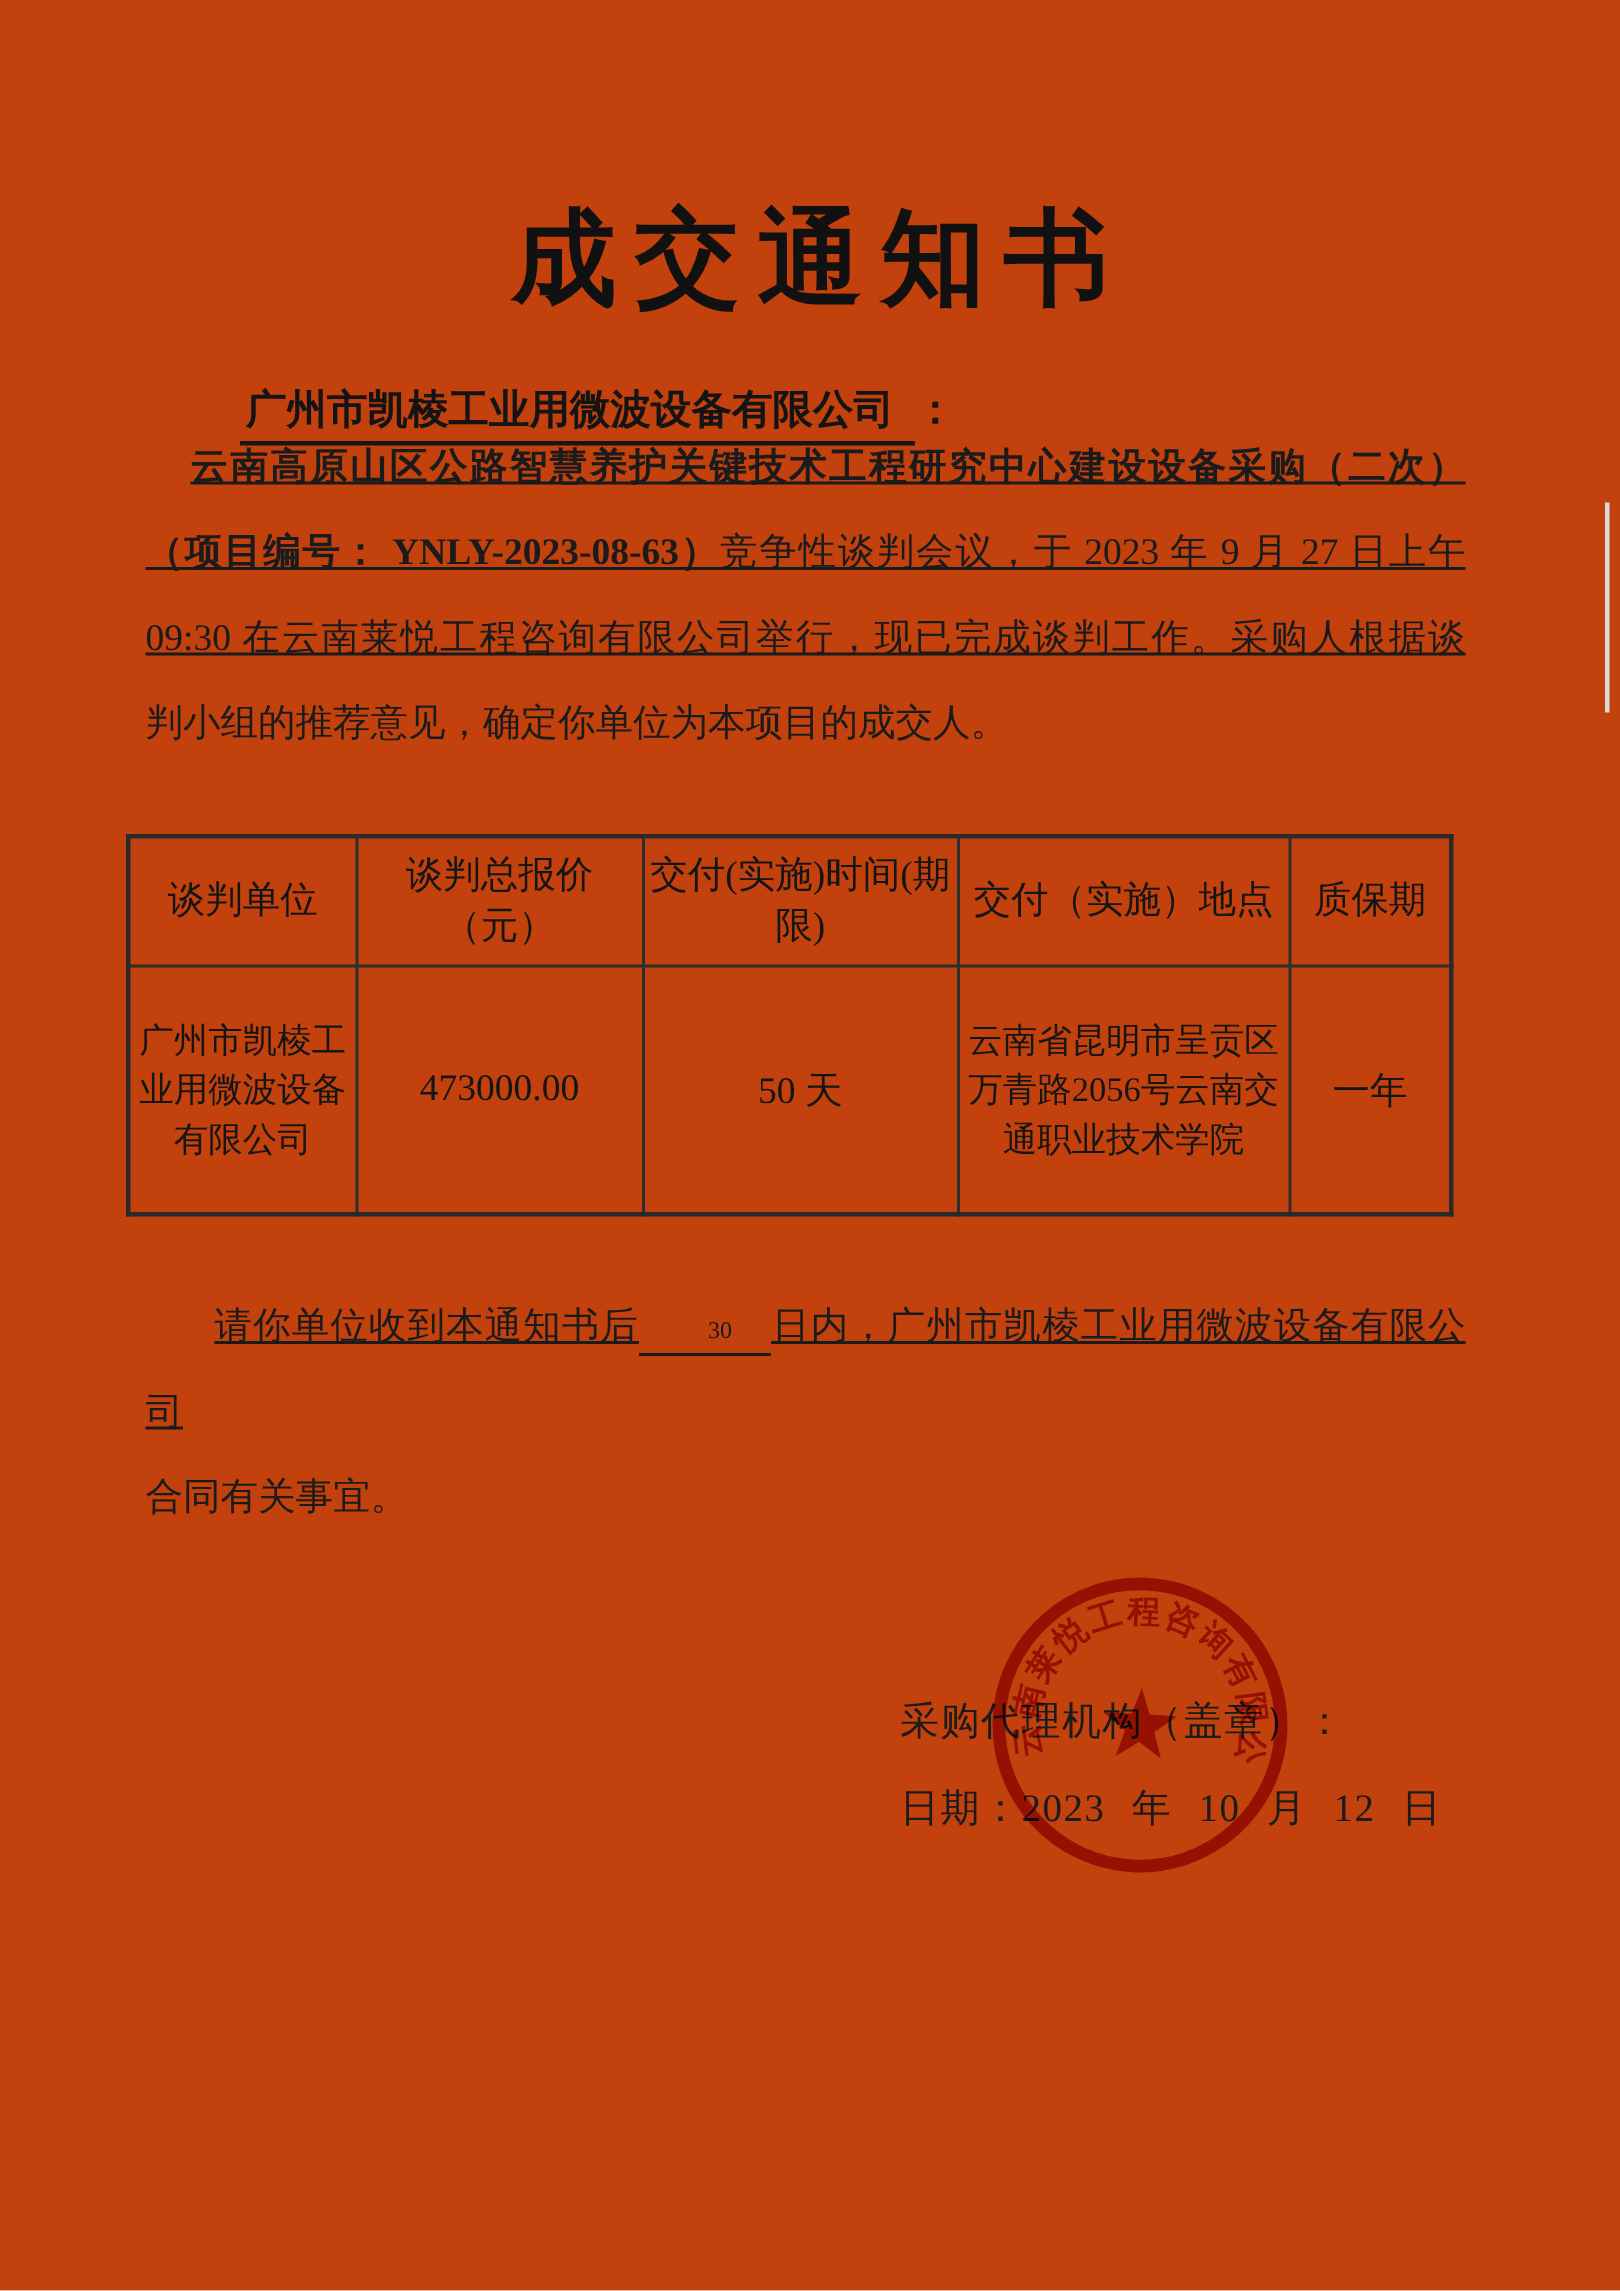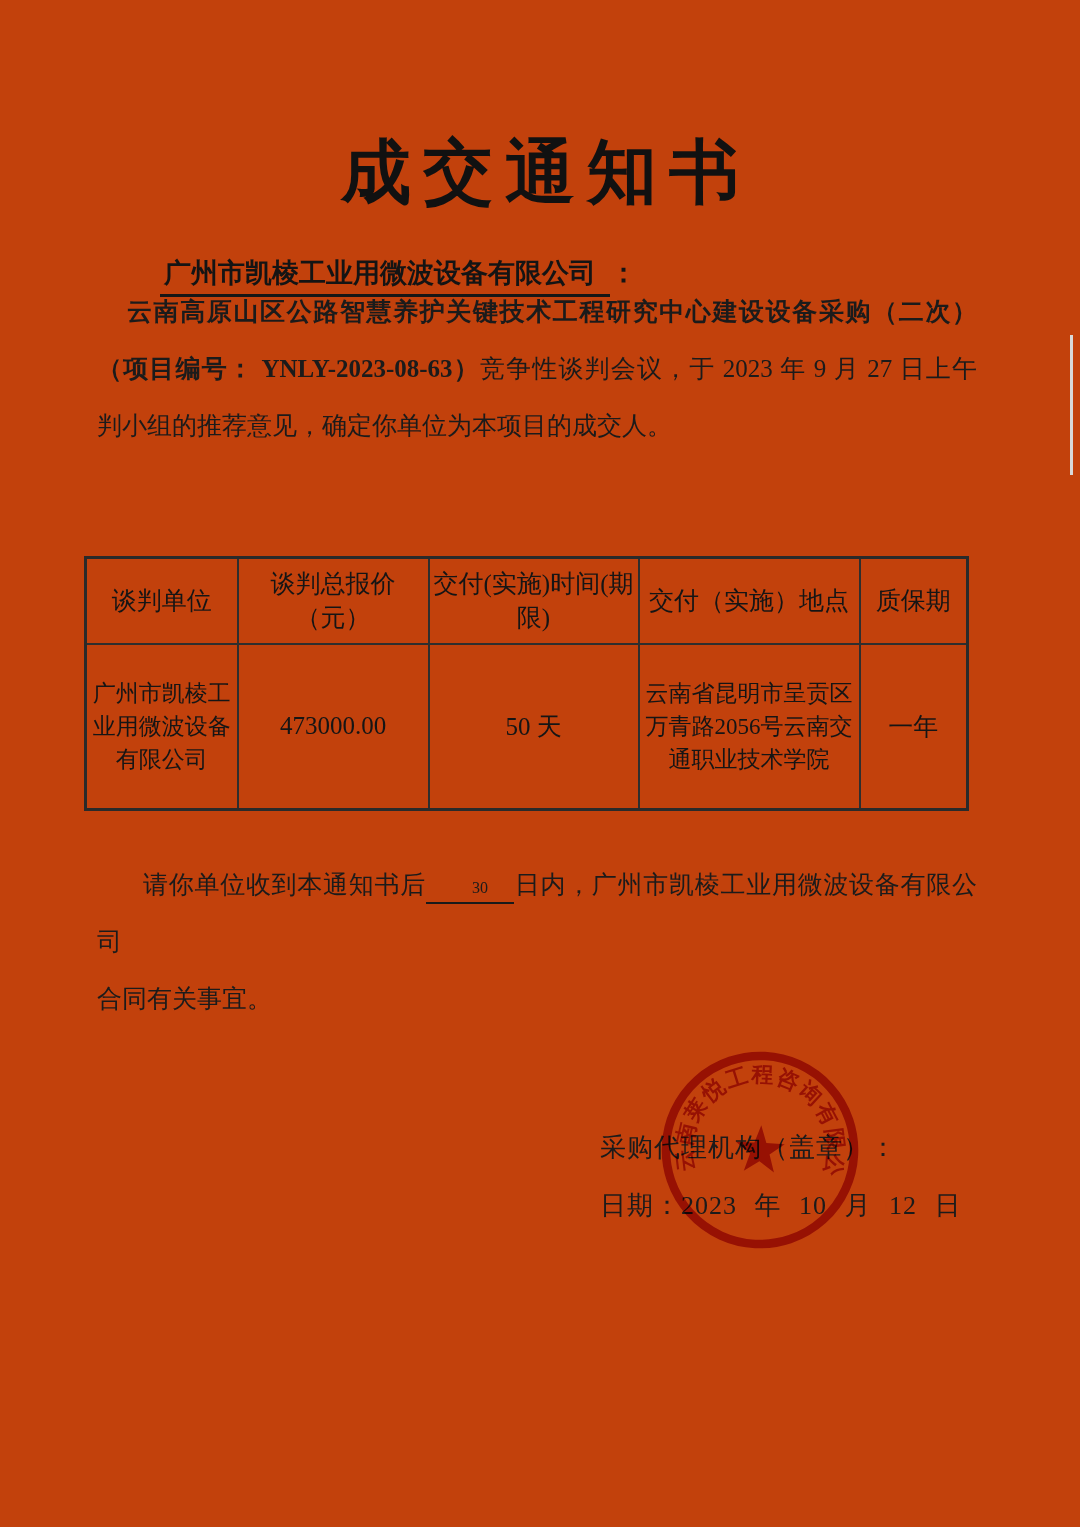--- a/index.html
+++ b/index.html
@@ -16,21 +16,21 @@
   }
   .addressee{
     position:absolute;top:227px;left:160px;
     font-size:27px;font-weight:700;color:#141414;
   }
   .addressee .uline{
     border-bottom:3px solid #161616;padding:0 14px 3px 4px;display:inline-block;margin-top:28px;
   }
   .para{position:absolute;left:97px;width:880px;font-size:25px;color:#1b1b1b;}
   .para .line{line-height:57px;}
-  .fill{text-align:justify;text-align-last:justify;}
+  .fill{text-align:justify;text-align-last:justify;text-decoration:underline;}
   .para2{top:283px;}
   .para3{top:856px;}
   .indent1{text-indent:30px;}
   .indent2{text-indent:46px;}
   .b{font-weight:700;}
   .blank{
     display:inline-block;width:88px;
     border-bottom:2px solid #1a1a1a;line-height:28px;font-size:16px;
   }
   table.award{
@@ -67,20 +67,21 @@
 
   <div class="title">成交通知书</div>
 
   <div class="addressee">
     <span class="uline">广州市凯棱工业用微波设备有限公司</span><span>：</span>
   </div>
 
   <div class="para para2">
     <div class="line fill indent1 b">云南高原山区公路智慧养护关键技术工程研究中心建设设备采购（二次）</div>
     <div class="line fill"><span class="b">（项目编号： YNLY-2023-08-63）</span><span>竞争性谈判会议，于 2023 年 9 月 27 日上午</span></div>
+    <div class="line fill">09:30 在云南莱悦工程咨询有限公司举行，现已完成谈判工作。采购人根据谈</div>
     <div class="line">判小组的推荐意见，确定你单位为本项目的成交人。</div>
   </div>
 
   <table class="award">
     <colgroup>
       <col style="width:152px">
         <col style="width:191px">
         <col style="width:210px">
         <col style="width:221px">
         <col style="width:108px">

